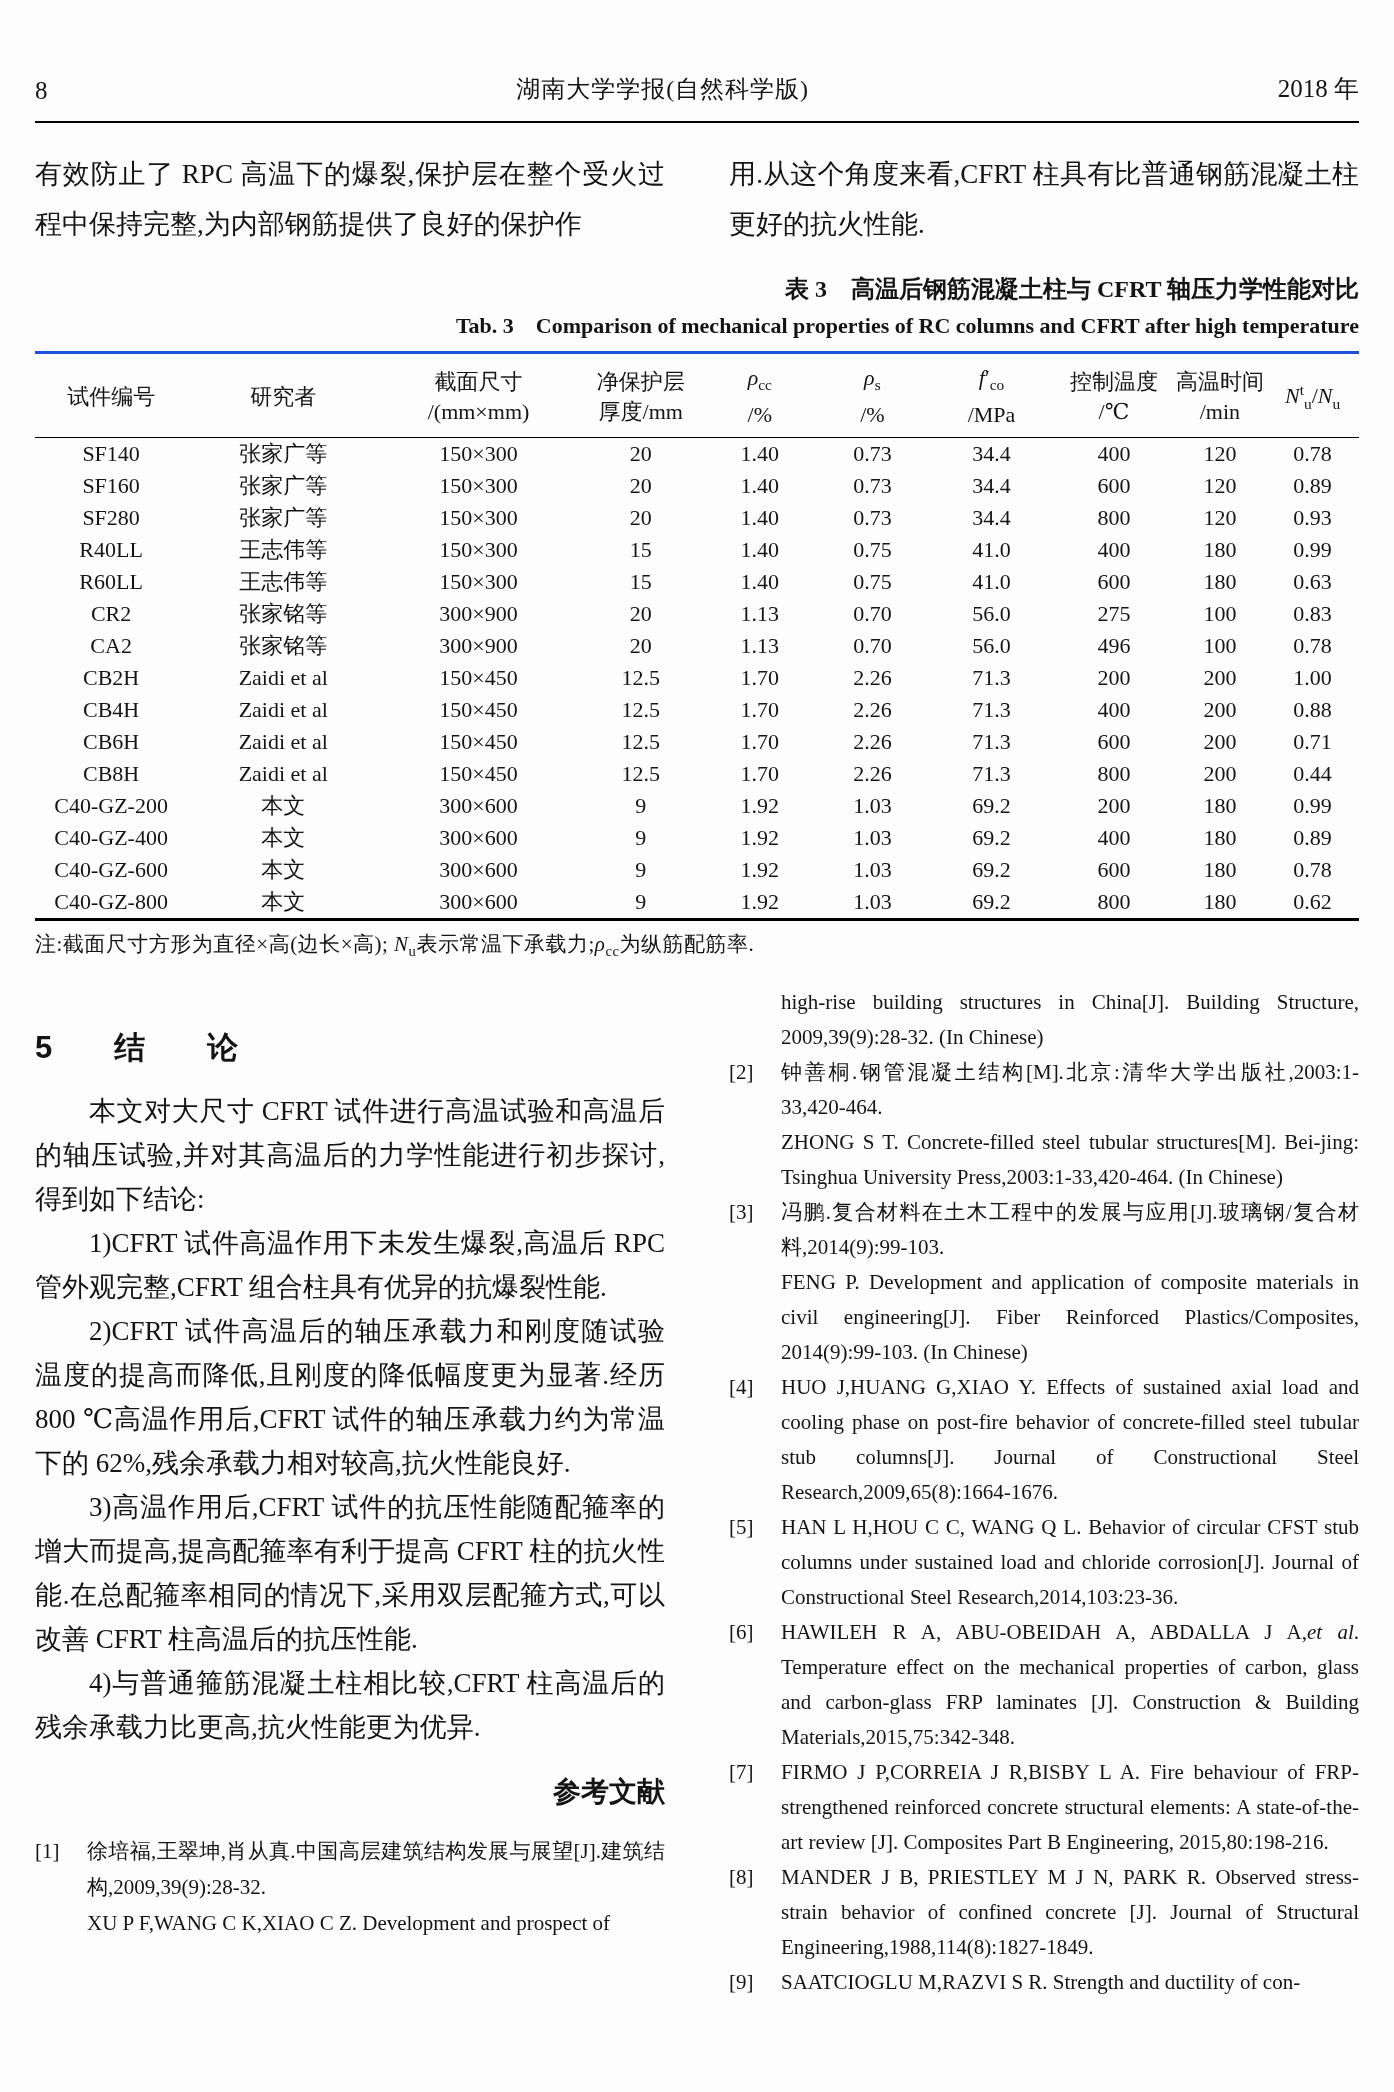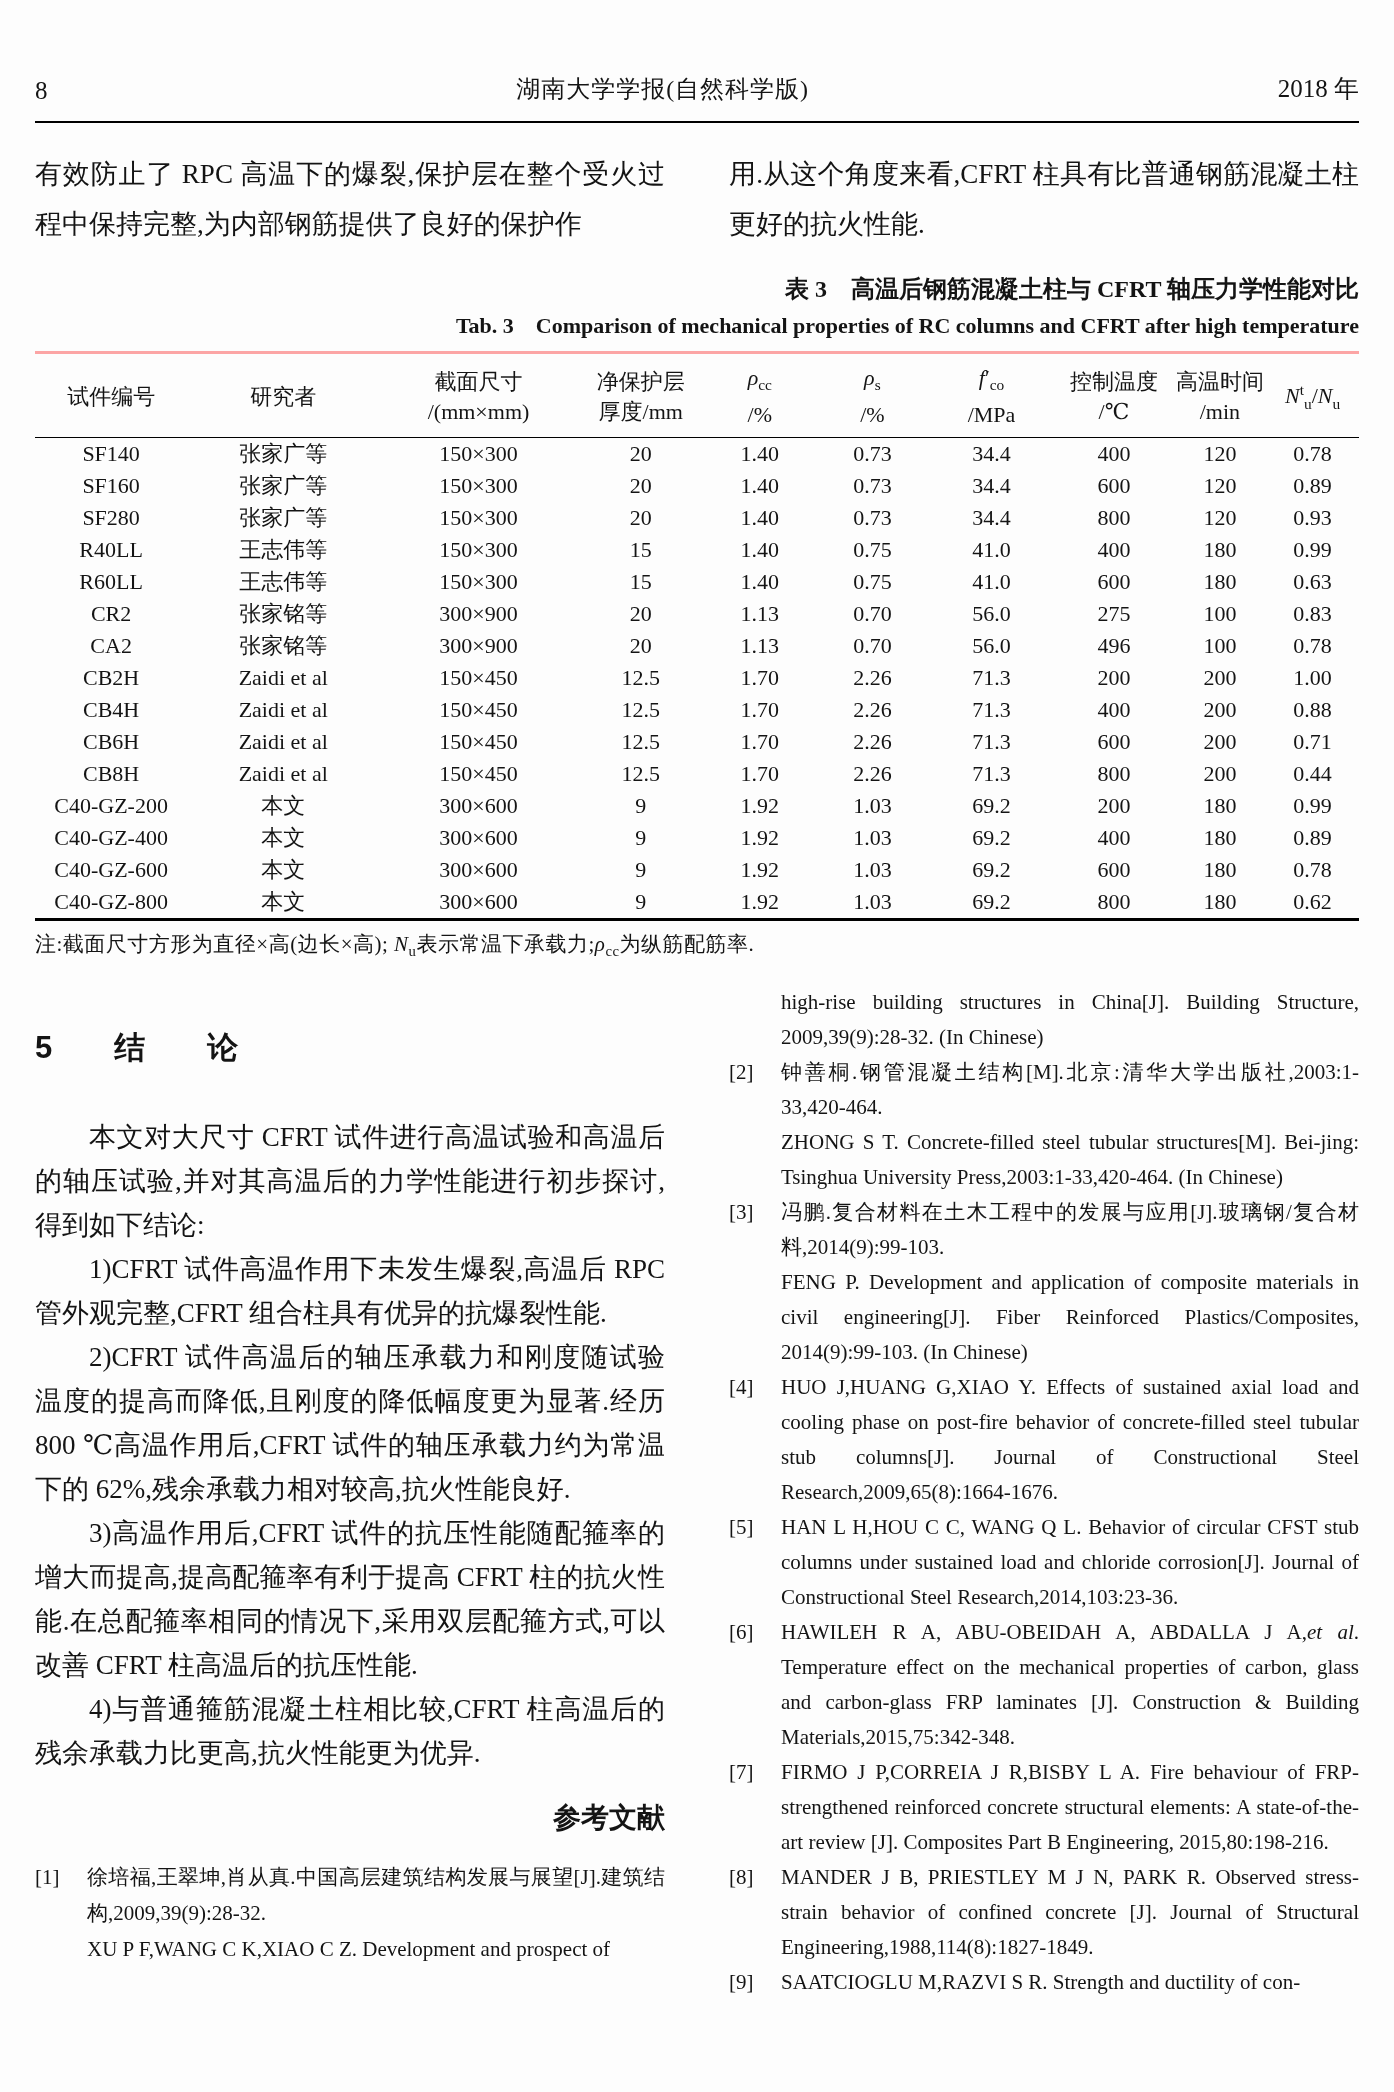--- a/index.html
+++ b/index.html
@@ -32,21 +32,21 @@
     text-align:justify;
   }
 
   
   .tbl-title-zh { text-align:right; font-weight:bold; font-size:24px; margin-top:24px; }
   .tbl-title-en { text-align:right; font-weight:bold; font-size:22px; margin-top:6px; }
 
   table {
     width:100%; border-collapse:collapse; table-layout:fixed;
     margin-top:10px;
-    border-top:3px solid #fca5a5; border-bottom:3px solid #000;
+    border-top:3px solid #1d4ed8; border-bottom:3px solid #000;
   }
   thead th {
     font-weight:normal; font-size:22px; text-align:center;
     padding:9px 0 7px; vertical-align:middle;
     border-bottom:1.5px solid #000;
     line-height:30px; white-space:nowrap;
   }
   tbody td {
     text-align:center; font-size:22px;
     height:32px; line-height:32px;
@@ -55,21 +55,21 @@
   .note { font-size:21px; margin-top:9px; letter-spacing:0.5px; }
 
   
   .main { display:flex; gap:64px; margin-top:24px; }
   .main .col { width:630px; overflow:hidden; }
   .sec-heading {
     font-size:31px; font-weight:bold;
     margin-top:42px;
     font-family:"Liberation Sans","DejaVu Sans",sans-serif;
   }
-  .paras { margin-top:46px; }
+  .paras { margin-top:20px; }
   .para {
     font-size:27px; line-height:44px;
     text-align:justify; text-indent:2em;
   }
   .refs-heading {
     font-size:28px; font-weight:bold;
     margin-top:24px; margin-bottom:22px;
     font-family:"Liberation Sans","DejaVu Sans",sans-serif;
     text-align:right;
   }

